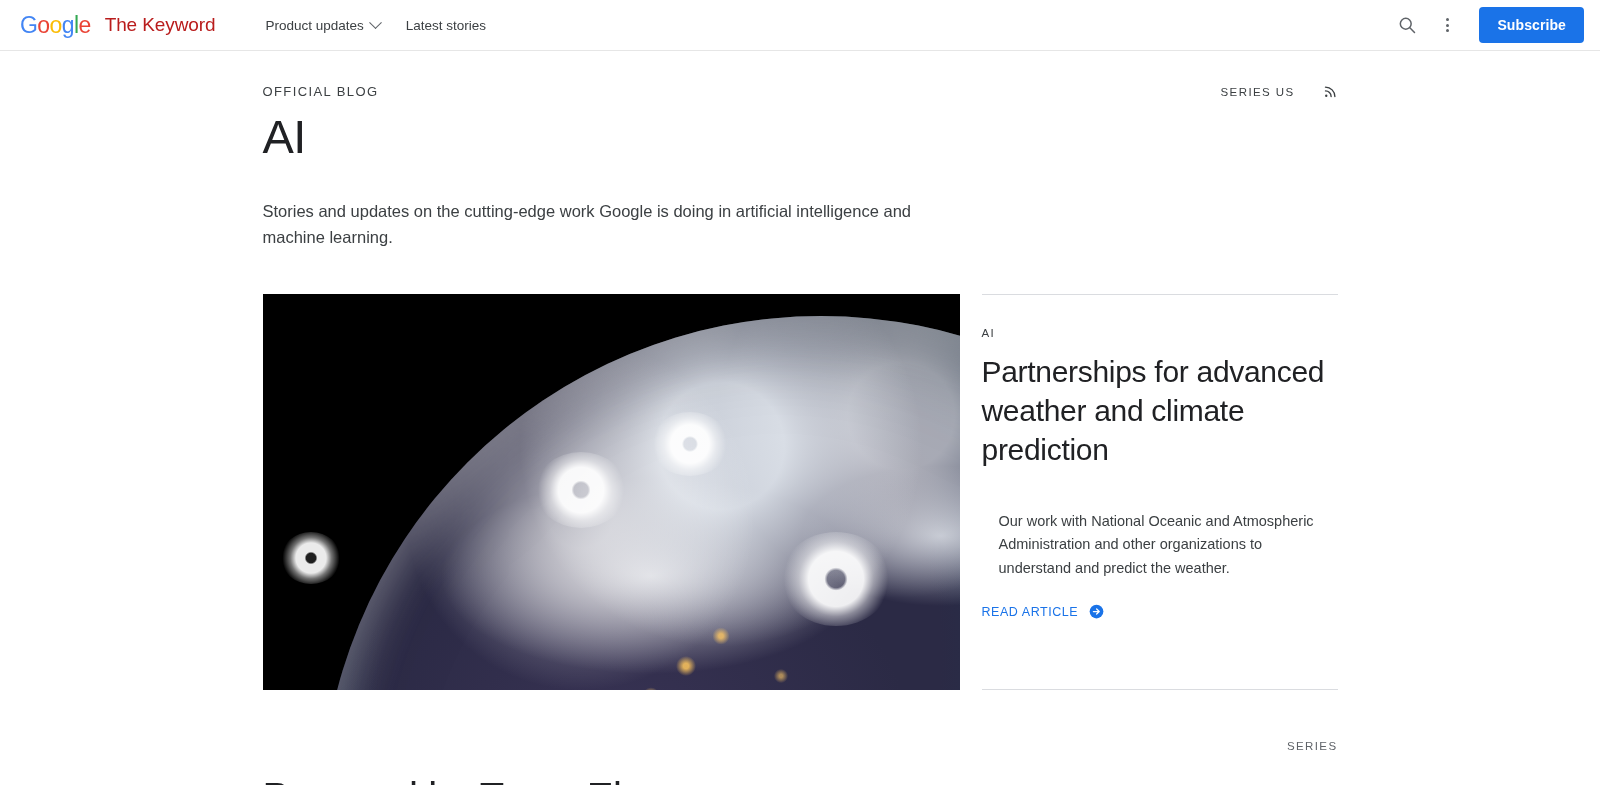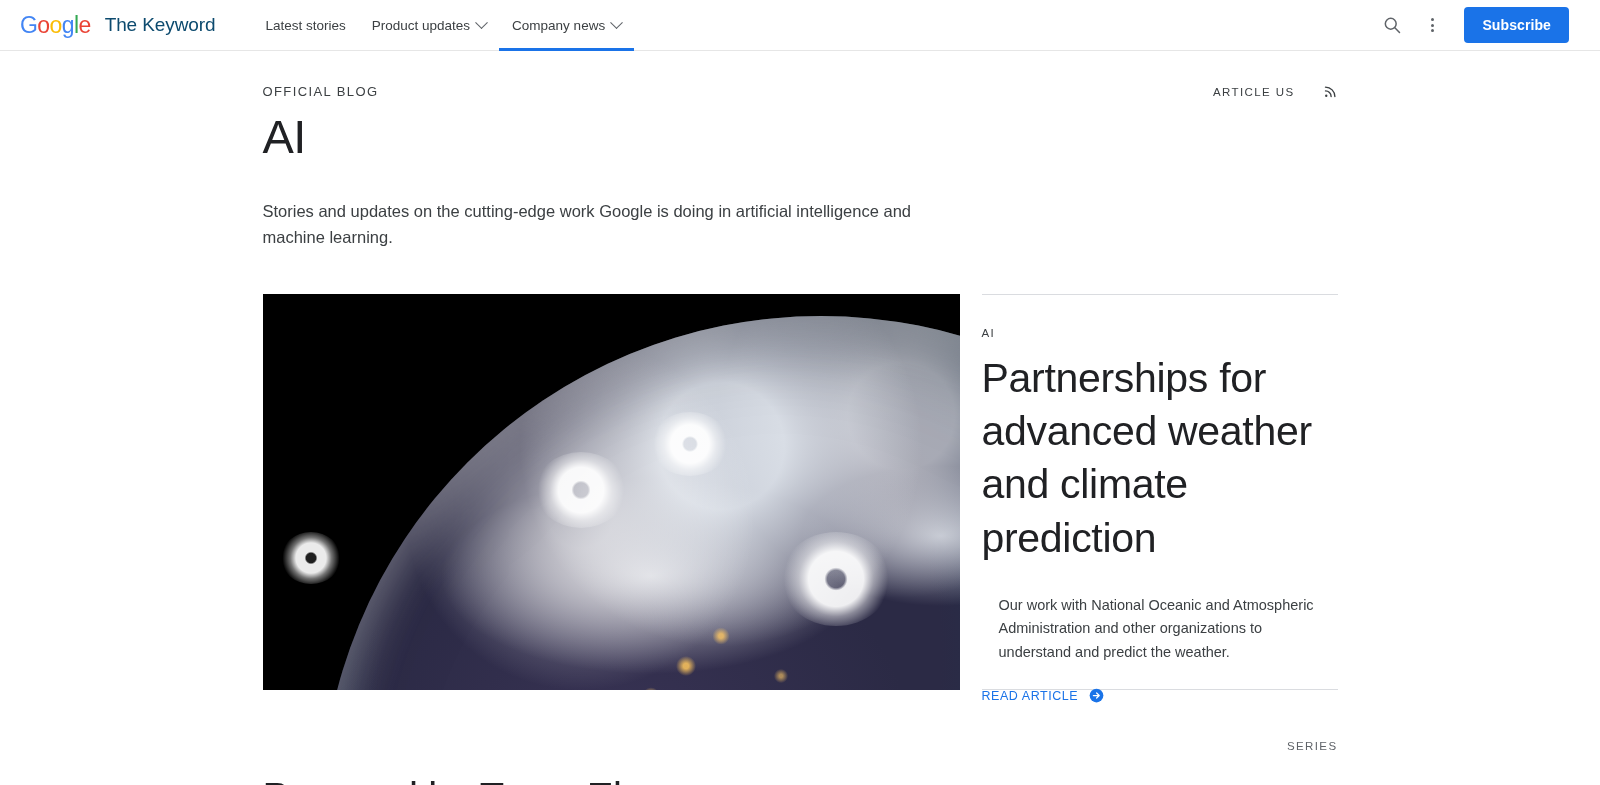--- a/index.html
+++ b/index.html
@@ -33,21 +33,21 @@
   .g-logo {
     font-size: 23px;
     letter-spacing: -0.6px;
     font-family: "Liberation Sans", sans-serif;
     line-height: 1;
     display: flex;
   }
   .g-logo span { font-weight: 400; }
   .kw-title {
     font-size: 19px;
-    color: #0c4a6e;
+    color: #b91c1c;
     font-weight: 400;
     letter-spacing: -0.1px;
   }
 
   .nav {
     display: flex;
     align-items: stretch;
     margin-left: 37px;
     height: 51px;
   }
@@ -76,21 +76,21 @@
     border-bottom: 1.6px solid #5f6368;
     transform: rotate(45deg) translate(-2px,-2px);
     display: inline-block;
   }
 
   .header-right {
     margin-left: auto;
     display: flex;
     align-items: center;
     gap: 0px;
-    margin-right: 31px;
+    margin-right: 16px;
   }
   .icon-btn {
     width: 40px; height: 40px;
     display: flex; align-items: center; justify-content: center;
     cursor: pointer;
     border-radius: 50%;
   }
   .kebab { display: flex; flex-direction: column; gap: 2.5px; align-items: center; }
   .kebab i { width: 3px; height: 3px; border-radius: 50%; background: #5f6368; display: block; }
   .subscribe {
@@ -185,25 +185,25 @@
     flex-direction: column;
     height: 396px;
   }
   .card-tag {
     font-size: 11.5px;
     letter-spacing: 1.3px;
     color: #3c4043;
     text-transform: uppercase;
   }
   .card-title {
-    font-size: 41px;
+    font-size: 30px;
     line-height: 1.3;
     font-weight: 400;
     color: #202124;
-    margin: 13px 0 4px 0;
+    margin: 13px 0 16px 0;
     letter-spacing: -0.3px;
   }
   .card-desc {
     font-size: 14.5px;
     line-height: 1.62;
     color: #3c4043;
     margin: 25px 0 0 17px;
   }
   .read-link {
     display: flex;
@@ -324,29 +324,25 @@
       <span style="color:#FBBC05">o</span>
       <span style="color:#4285F4">g</span>
       <span style="color:#34A853">l</span>
       <span style="color:#EA4335">e</span>
     </div>
     <div class="kw-title">The Keyword</div>
   </div>
 
   <nav class="nav">
     <div class="nav-item">
-      <span>Latest stories</span>
-    </div>
-    <div class="nav-item">
       <span>Product updates</span>
       <span class="chev"></span>
     </div>
-    <div class="nav-item active">
-      <span>Company news</span>
-      <span class="chev"></span>
+    <div class="nav-item">
+      <span>Latest stories</span>
     </div>
   </nav>
 
   <div class="header-right">
     <div class="icon-btn">
       <svg width="20" height="20" viewBox="0 0 24 24">
         <circle cx="10.5" cy="10.5" r="6.5" fill="none" stroke="#5f6368" stroke-width="1.8"></circle>
         <line x1="15.4" y1="15.4" x2="21" y2="21" stroke="#5f6368" stroke-width="1.8" stroke-linecap="round"></line>
       </svg>
     </div>
@@ -360,21 +356,21 @@
     <button class="subscribe">Subscribe</button>
   </div>
 </div>
 
 <div class="page">
   <div class="container">
 
     <div class="eyebrow-row">
       <div class="eyebrow">OFFICIAL BLOG</div>
       <div class="follow-wrap">
-        <div class="follow-label">ARTICLE US</div>
+        <div class="follow-label">SERIES US</div>
         <svg class="rss-icon" width="15" height="15" viewBox="0 0 24 24">
           <path d="M4 11a9 9 0 0 1 9 9" fill="none" stroke="#3c4043" stroke-width="2.2" stroke-linecap="round"></path>
           <path d="M4 5a15 15 0 0 1 15 15" fill="none" stroke="#3c4043" stroke-width="2.2" stroke-linecap="round"></path>
           <circle cx="5.2" cy="18.8" r="1.9" fill="#3c4043"></circle>
         </svg>
       </div>
     </div>
 
     <h1 class="page-title">AI</h1>
     <p class="page-desc">Stories and updates on the cutting-edge work Google is doing in artificial intelligence and machine learning.</p>

